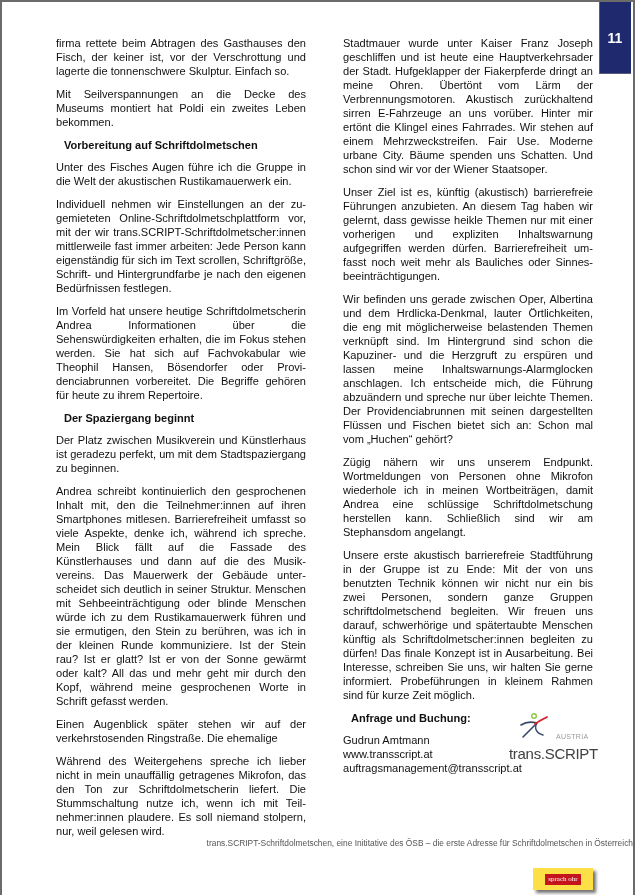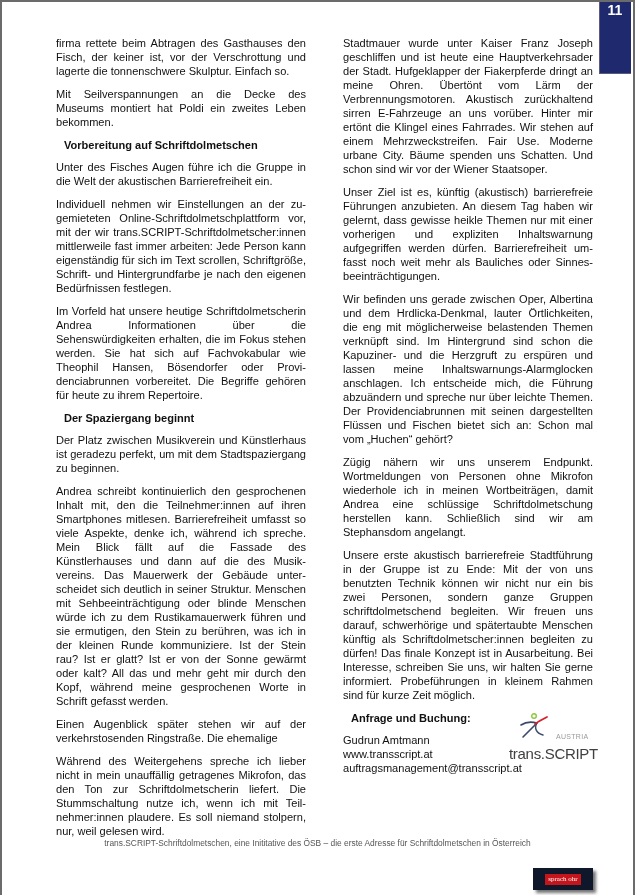--- a/index.html
+++ b/index.html
@@ -19,21 +19,21 @@
     background: #fff;
   }
   .page-tab {
     position: absolute;
     right: 2px; top: 0;
     width: 30px; height: 71px;
     background: #1f2a6e;
     color: #ffffff;
     font-weight: bold;
     font-size: 14px;
-    display: flex; align-items: flex-start; justify-content: center;
+    display: flex; align-items: center; justify-content: center;
     padding-right: 1px;
     border-left: 1px solid #5a5a7a;
     border-bottom: 1px solid #5a5a7a;
   }
   .col {
     position: absolute;
     top: 34px;
     width: 250px;
     font-size: 11.05px;
     line-height: 14px;
@@ -62,29 +62,29 @@
     position: absolute; left: 47px; top: 17px;
     font-size: 7px; color: #9a9a9a; letter-spacing: 0.3px;
   }
   .logo .brand {
     position: absolute; left: 0px; top: 34px;
     font-size: 15px; color: #404040; letter-spacing: -0.3px;
   }
   .footer {
     position: absolute;
     left: 0; right: 0; top: 836px;
-    text-align: center;
+    text-align: right;
     font-size: 8.4px;
     color: #555555;
   }
   .badge {
     position: absolute;
     left: 531px; top: 866px;
     width: 60px; height: 22px;
-    background: #0f172a;
+    background: #fde047;
     box-shadow: 3px 3px 3px rgba(0,0,0,0.55);
     display: flex; align-items: center; justify-content: center;
   }
   .badge span {
     display: block;
     background: #c4141c;
     color: #fff;
     font-family: "Liberation Serif", serif;
     font-size: 7px;
     padding: 1px 3px;
@@ -98,21 +98,21 @@
 
   <div class="page-tab">
     <span>11</span>
   </div>
 
   <div class="col left">
     <p>firma rettete beim Abtragen des Gasthauses den Fisch, der keiner ist, vor der Verschrottung und lagerte die tonnenschwere Skulptur. Einfach so.</p>
     <p>Mit Seilverspannungen an die Decke des Museums montiert hat Poldi ein zweites Leben bekommen.</p>
 
     <h3>Vorbereitung auf Schriftdolmetschen</h3>
-    <p>Unter des Fisches Augen führe ich die Gruppe in die Welt der akustischen Barrierefreiheit ein.</p>
+    <p>Unter des Fisches Augen führe ich die Gruppe in die Welt der akustischen Rustikamauerwerk ein.</p>
     <p>Individuell nehmen wir Einstellungen an der zu­gemieteten Online-Schriftdolmetschplattform vor, mit der wir trans.SCRIPT-Schrift­dolmetscher:innen mittlerweile fast immer arbei­ten: Jede Person kann eigenständig für sich im Text scrollen, Schriftgröße, Schrift- und Hinter­grundfarbe je nach den eigenen Bedürfnissen festlegen.</p>
     <p>Im Vorfeld hat unsere heutige Schrift­dolmetscherin Andrea Informationen über die Sehenswürdigkeiten erhalten, die im Fokus stehen werden. Sie hat sich auf Fachvokabular wie Theophil Hansen, Bösendorfer oder Provi­denciabrunnen vorbereitet. Die Begriffe gehören für heute zu ihrem Repertoire.</p>
 
     <h3>Der Spaziergang beginnt</h3>
     <p>Der Platz zwischen Musikverein und Künstler­haus ist geradezu perfekt, um mit dem Stadt­spaziergang zu beginnen.</p>
     <p>Andrea schreibt kontinuierlich den gespro­chenen Inhalt mit, den die Teilnehmer:innen auf ihren Smartphones mitlesen. Barrierefreiheit umfasst so viele Aspekte, denke ich, während ich spreche. Mein Blick fällt auf die Fassade des Künstlerhauses und dann auf die des Musik­vereins. Das Mauerwerk der Gebäude unter­scheidet sich deutlich in seiner Struktur. Menschen mit Sehbeeinträchtigung oder blinde Menschen würde ich zu dem Rustikamauerwerk führen und sie ermutigen, den Stein zu berühren, was ich in der kleinen Runde kommuniziere. Ist der Stein rau? Ist er glatt? Ist er von der Sonne gewärmt oder kalt? All das und mehr geht mir durch den Kopf, während meine gesprochenen Worte in Schrift gefasst werden.</p>
     <p>Einen Augenblick später stehen wir auf der verkehrstosenden Ringstraße. Die ehemalige</p>
     <p>Während des Weitergehens spreche ich lieber nicht in mein unauffällig getragenes Mikrofon, das den Ton zur Schriftdolmetscherin liefert. Die Stummschaltung nutze ich, wenn ich mit Teil­nehmer:innen plaudere. Es soll niemand stol­pern, nur, weil gelesen wird.</p>
   </div>
 

